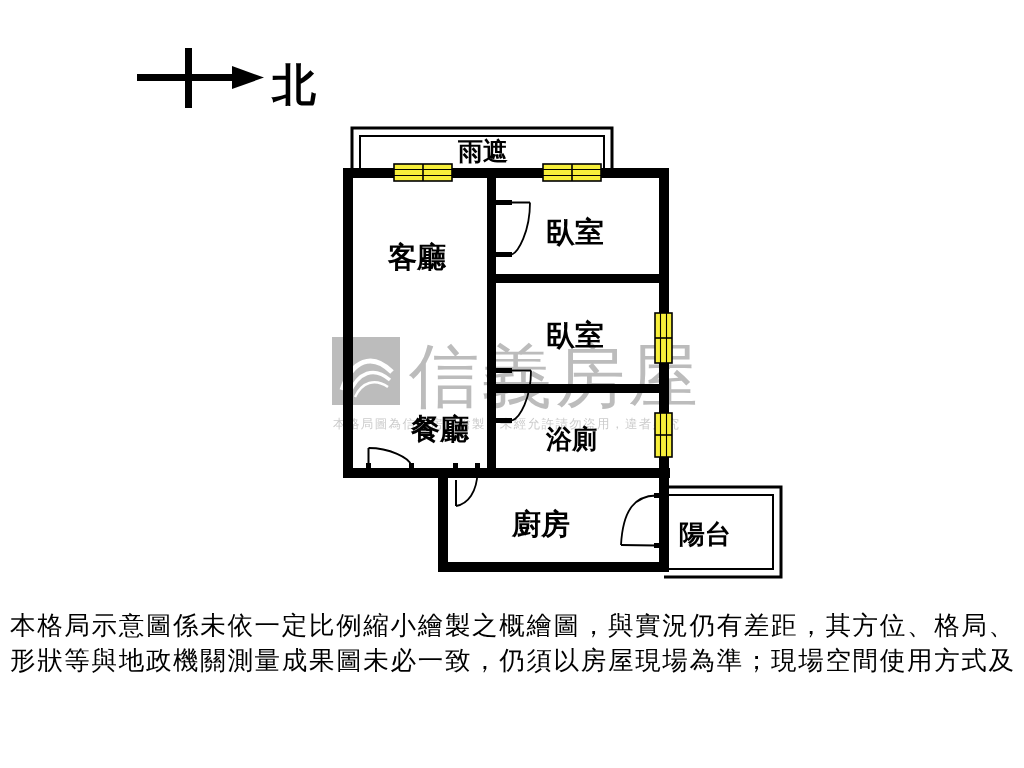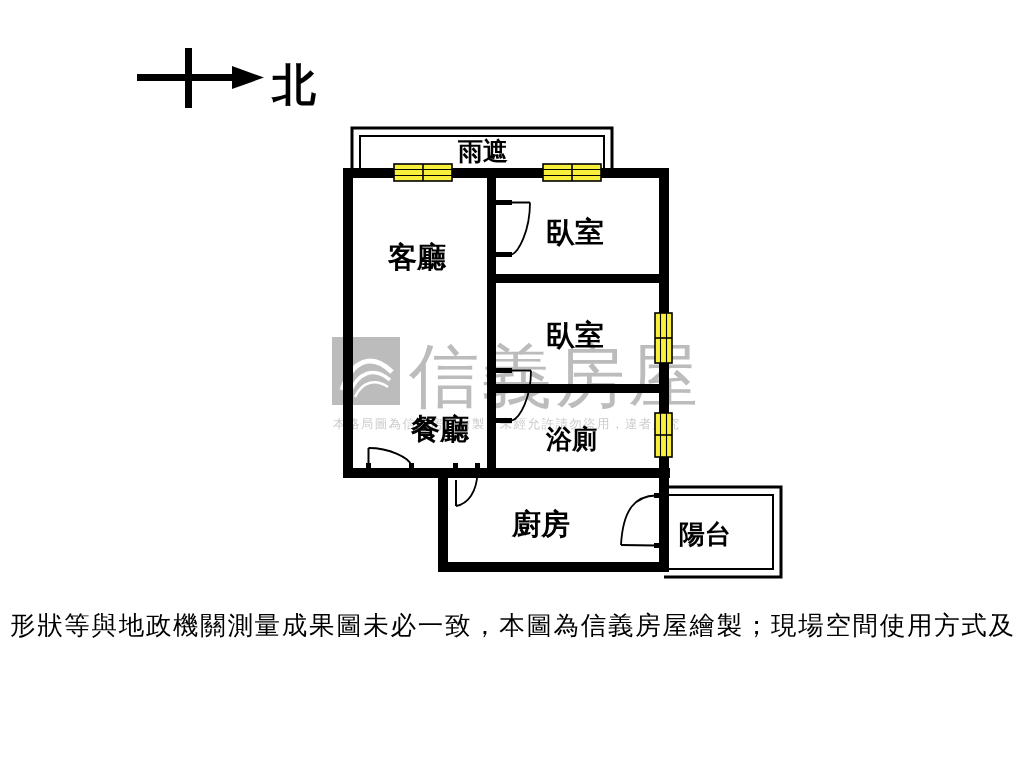--- a/index.html
+++ b/index.html
@@ -200,16 +200,17 @@
     <text class="room-label" x="546" y="242" font-size="29">臥室</text>
     <text class="room-label" x="546" y="345" font-size="29">臥室</text>
     <text class="room-label" x="411" y="439" font-size="29">餐廳</text>
     <text class="room-label" x="546" y="448" font-size="26">浴廁</text>
     <text class="room-label" x="512" y="534" font-size="29">廚房</text>
     <text class="room-label" x="679" y="543" font-size="26">陽台</text>
 
   </svg>
 
   <div class="disclaimer">
-    <div>形狀等與地政機關測量成果圖未必一致，本圖為信義房屋繪製；現場空間使用方式及</div>
+    <div>本格局示意圖係未依一定比例縮小繪製之概繪圖，與實況仍有差距，其方位、格局、</div>
+    <div>形狀等與地政機關測量成果圖未必一致，仍須以房屋現場為準；現場空間使用方式及</div>
   </div>
 
 </div>
 
 </body></html>

